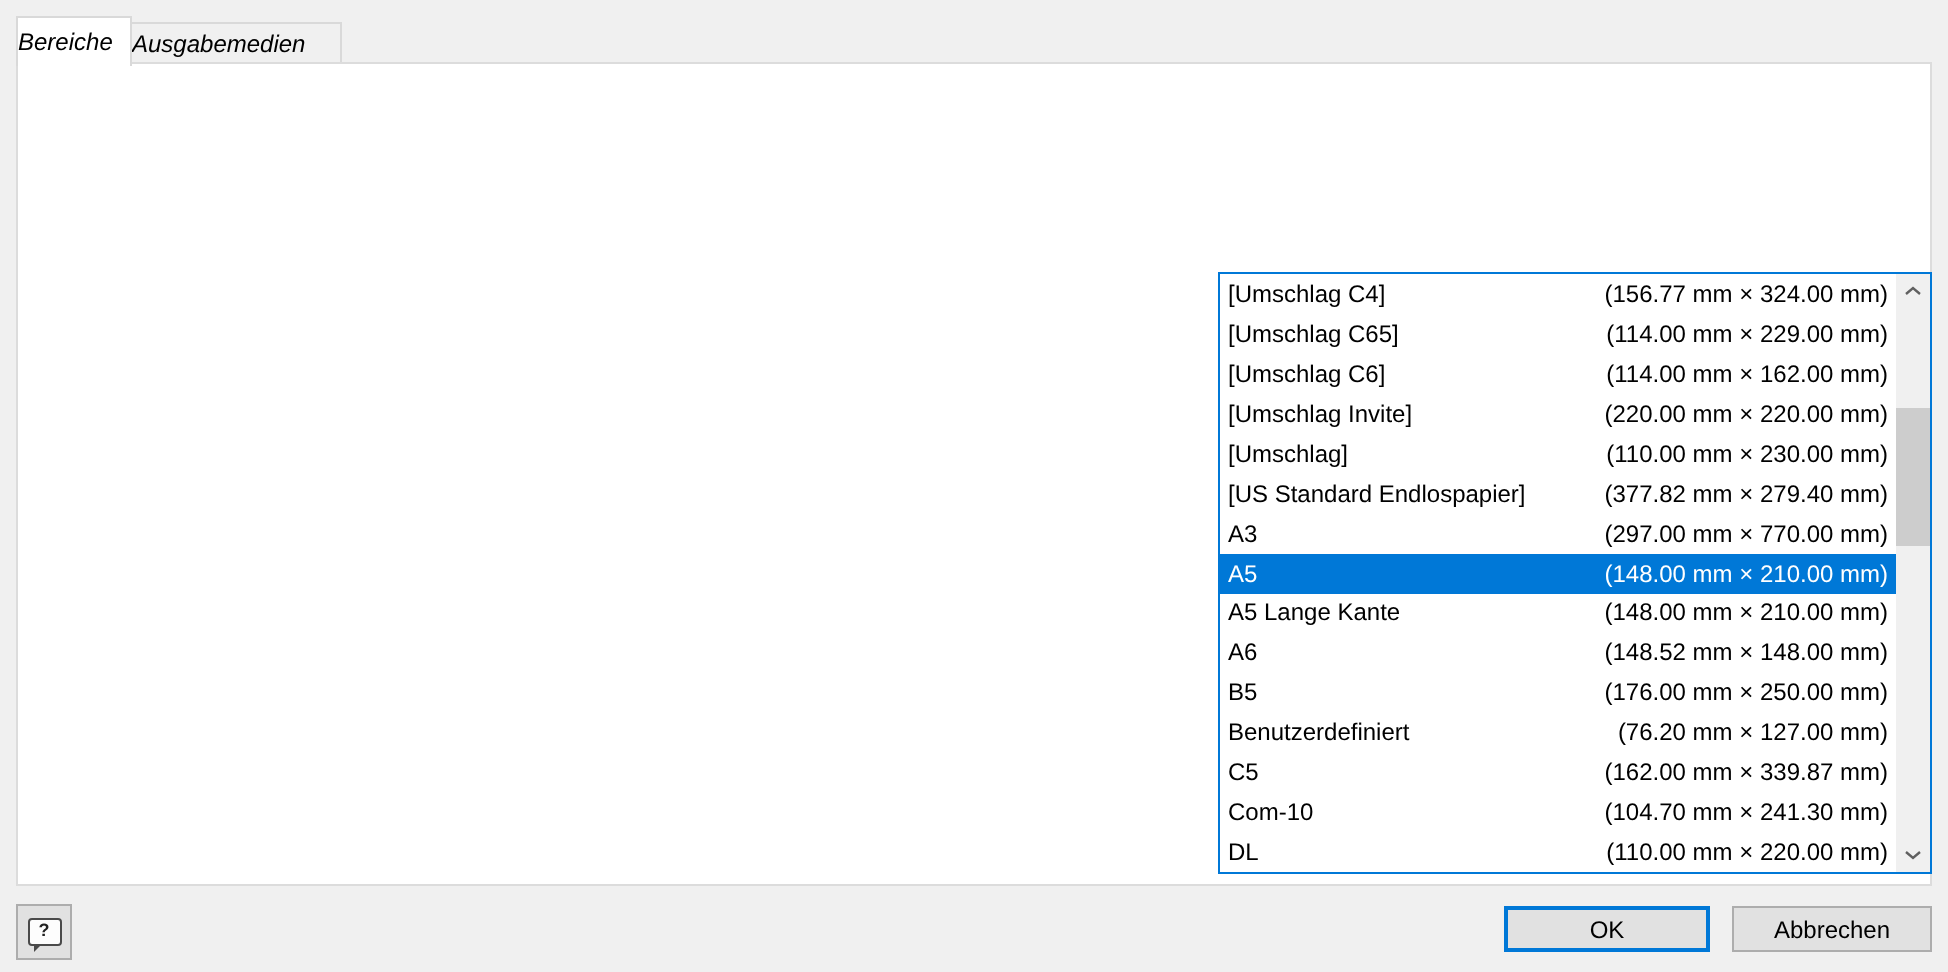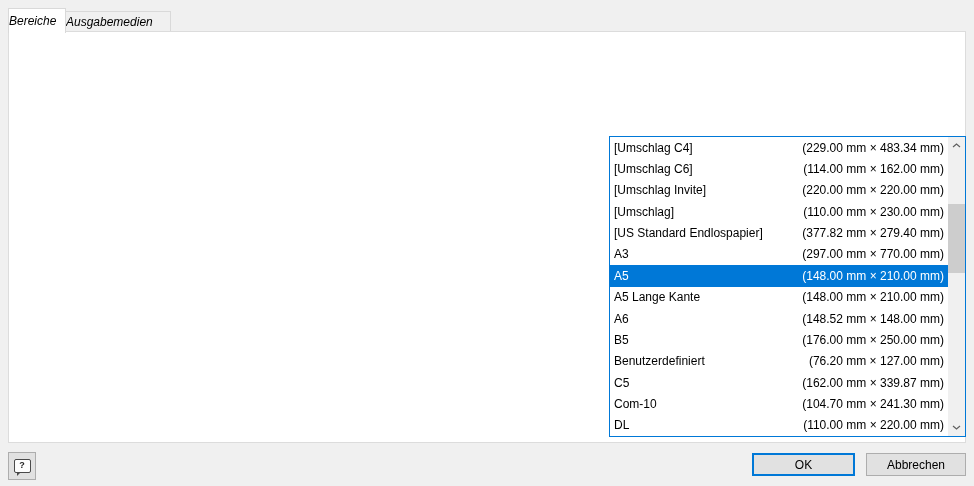--- a/index.html
+++ b/index.html
@@ -270,21 +270,25 @@
   <div class="desc-panel">
     <p class="desc-title">Seitengröße</p>
     <p class="desc-line">Papiergröße (wichtig für 'Seitenformat erzwingen'). Papiergrößen</p>
     <p class="desc-line">vorhanden.</p>
   </div>
 
   <div class="dd-popup">
     <div class="dd-items">
       <div class="dd-item">
           <span>[Umschlag C4]</span>
-          <span class="dd-size">(229.00 mm × 483.34 mm)</span>
+          <span class="dd-size">(156.77 mm × 324.00 mm)</span>
+        </div>
+      <div class="dd-item">
+          <span>[Umschlag C65]</span>
+          <span class="dd-size">(114.00 mm × 229.00 mm)</span>
         </div>
       <div class="dd-item">
           <span>[Umschlag C6]</span>
           <span class="dd-size">(114.00 mm × 162.00 mm)</span>
         </div>
       <div class="dd-item">
           <span>[Umschlag Invite]</span>
           <span class="dd-size">(220.00 mm × 220.00 mm)</span>
         </div>
       <div class="dd-item">

